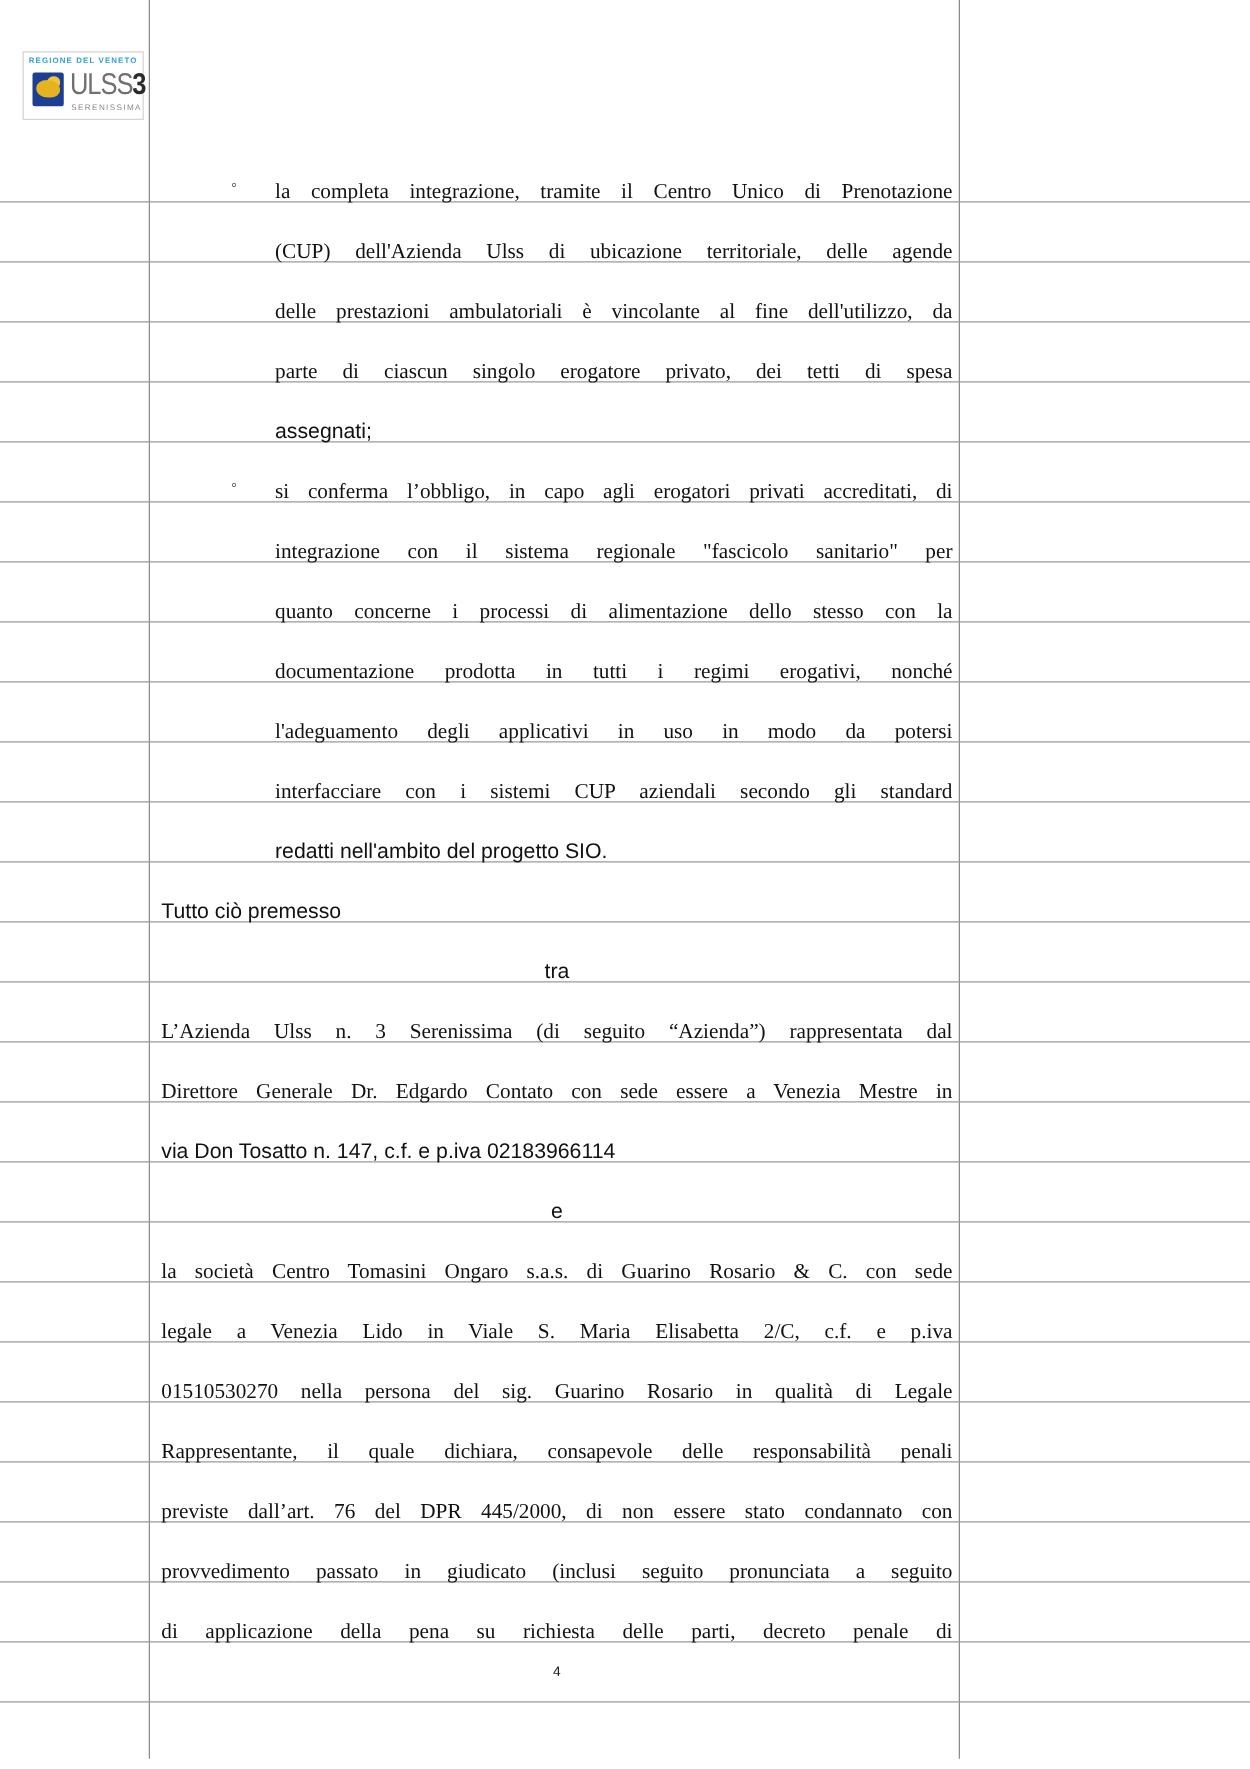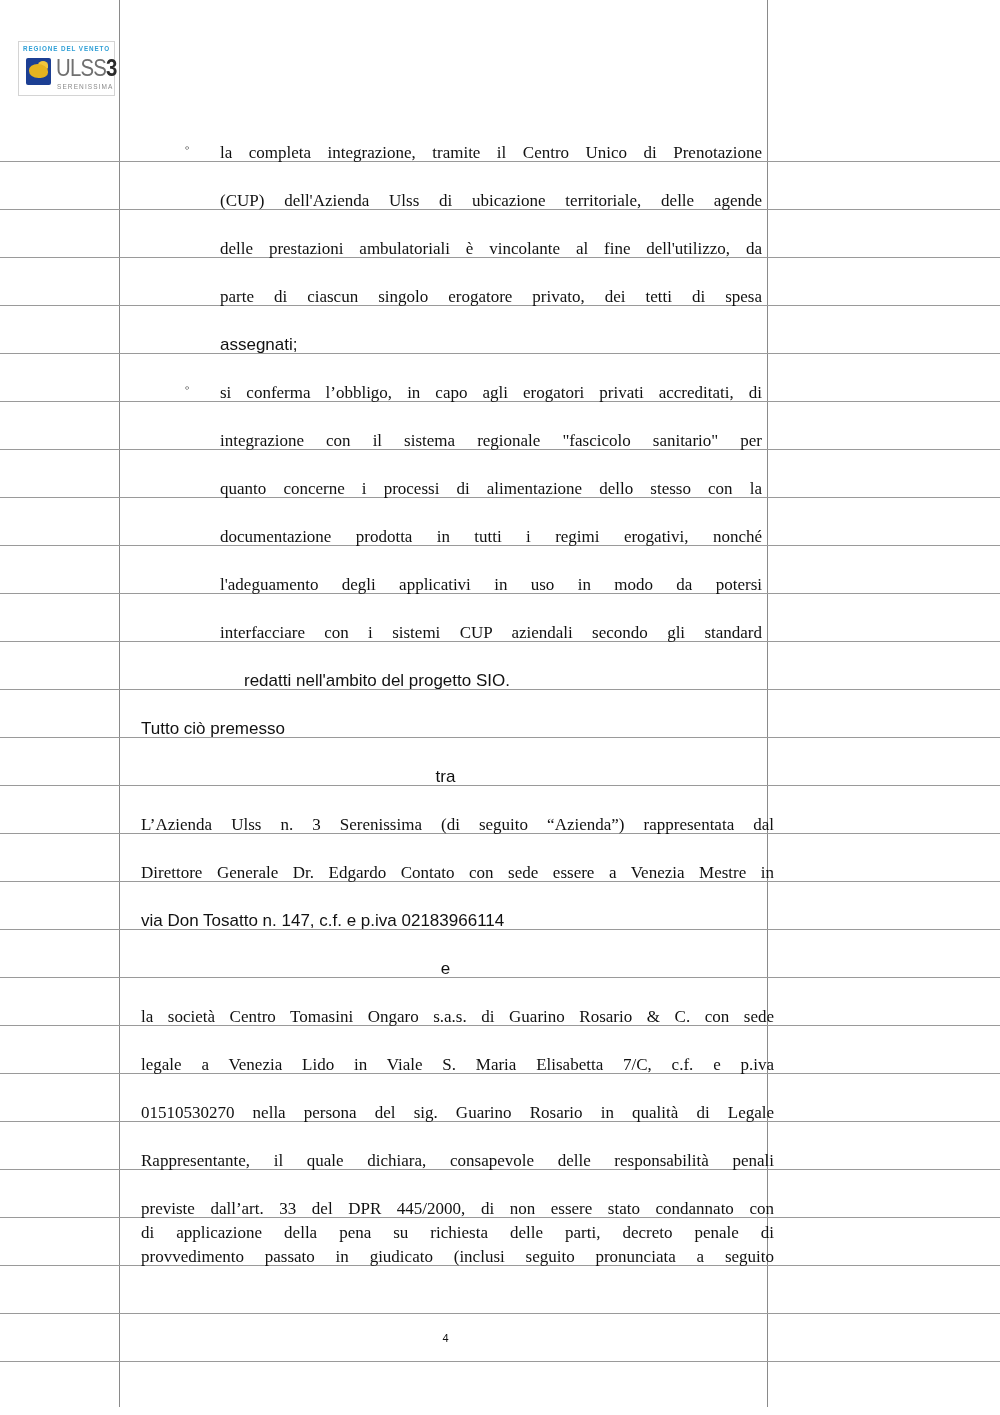--- a/index.html
+++ b/index.html
@@ -21,21 +21,21 @@
           background: #f0c53c; border-radius: 50% 50% 20% 50%; }
   .logo .ulss { position: absolute; left: 37px; top: 12px; font-size: 24px; color: #707070;
           font-family: "Liberation Sans", sans-serif; letter-spacing: -1px; transform: scaleX(0.85);
           transform-origin: left top; }
   .logo .ulss .three { color: #2b2b2b; font-weight: bold; }
   .logo .seren { position: absolute; left: 38px; top: 41px; font-size: 6.5px; color: #8a8a8a;
           letter-spacing: 1.1px; }
   .line-text { position: absolute; font-size: 17px; line-height: 20px; white-space: nowrap; }
   .justify { text-align: justify; text-align-last: justify; white-space: normal; font-family: Liberation Serif, serif; }
   .bullet-text { left: 220px; width: 542px; }
-  .body-text { left: 129px; width: 633px; margin-left: 12px; }
+  .body-text { left: 129px; width: 633px; }
   .bullet { position: absolute; left: 185px; font-size: 13px; line-height: 14px; color: #222; }
   .center { position: absolute; left: 129px; width: 633px; text-align: center; font-size: 17px; line-height: 20px; }
   .page-num { position: absolute; left: 129px; width: 633px; top: 1332px; text-align: center; font-size: 11px; }
 </style>
 </head>
 <body>
 
 <div class="vline left"></div>
 <div class="vline right"></div>
 <div id="hlines">
@@ -84,32 +84,32 @@
     <div class="line-text bullet-text justify" style="top: 239px;">delle prestazioni ambulatoriali è vincolante al fine dell'utilizzo, da</div>
     <div class="line-text bullet-text justify" style="top: 287px;">parte di ciascun singolo erogatore privato, dei tetti di spesa</div>
     <div class="line-text bullet-text" style="top: 335px;">assegnati;</div>
     <div class="bullet" style="top: 381px;">◦</div>
     <div class="line-text bullet-text justify" style="top: 383px;">si conferma l’obbligo, in capo agli erogatori privati accreditati, di</div>
     <div class="line-text bullet-text justify" style="top: 431px;">integrazione con il sistema regionale "fascicolo sanitario" per</div>
     <div class="line-text bullet-text justify" style="top: 479px;">quanto concerne i processi di alimentazione dello stesso con la</div>
     <div class="line-text bullet-text justify" style="top: 527px;">documentazione prodotta in tutti i regimi erogativi, nonché</div>
     <div class="line-text bullet-text justify" style="top: 575px;">l'adeguamento degli applicativi in uso in modo da potersi</div>
     <div class="line-text bullet-text justify" style="top: 623px;">interfacciare con i sistemi CUP aziendali secondo gli standard</div>
-    <div class="line-text bullet-text" style="top: 671px; margin-left: 24px;">redatti nell'ambito del progetto SIO.</div>
+    <div class="line-text bullet-text" style="top: 671px;">redatti nell'ambito del progetto SIO.</div>
   </div>
 
 <div id="body-flow">
     <div class="line-text body-text" style="top: 719px;">Tutto ciò premesso</div>
     <div class="center" style="top: 767px;">tra</div>
     <div class="line-text body-text justify" style="top: 815px;">L’Azienda Ulss n. 3 Serenissima (di seguito “Azienda”) rappresentata dal</div>
     <div class="line-text body-text justify" style="top: 863px;">Direttore Generale Dr. Edgardo Contato con sede essere a Venezia Mestre in</div>
     <div class="line-text body-text" style="top: 911px;">via Don Tosatto n. 147,   c.f. e p.iva 02183966114</div>
     <div class="center" style="top: 959px;">e</div>
     <div class="line-text body-text justify" style="top: 1007px;">la società Centro Tomasini Ongaro s.a.s. di Guarino Rosario &amp; C. con sede</div>
-    <div class="line-text body-text justify" style="top: 1055px;">legale a Venezia Lido in Viale S. Maria Elisabetta 7/C, c.f. e p.iva</div>
+    <div class="line-text body-text justify" style="top: 1055px;">legale a Venezia Lido in Viale S. Maria Elisabetta 2/C, c.f. e p.iva</div>
     <div class="line-text body-text justify" style="top: 1103px;">01510530270 nella persona del sig. Guarino Rosario in qualità di Legale</div>
     <div class="line-text body-text justify" style="top: 1151px;">Rappresentante, il quale dichiara, consapevole delle responsabilità penali</div>
-    <div class="line-text body-text justify" style="top: 1199px;">previste dall’art. 33 del DPR 445/2000, di non essere stato condannato con</div>
+    <div class="line-text body-text justify" style="top: 1199px;">previste dall’art. 76 del DPR 445/2000, di non essere stato condannato con</div>
     <div class="line-text body-text justify" style="top: 1247px;">provvedimento passato in giudicato (inclusi seguito pronunciata a seguito</div>
-    <div class="line-text body-text justify" style="top: 1223px;">di applicazione della pena su richiesta delle parti, decreto penale di</div>
+    <div class="line-text body-text justify" style="top: 1295px;">di applicazione della pena su richiesta delle parti, decreto penale di</div>
   </div>
 
 <div class="page-num">4</div>
 
 </body></html>

